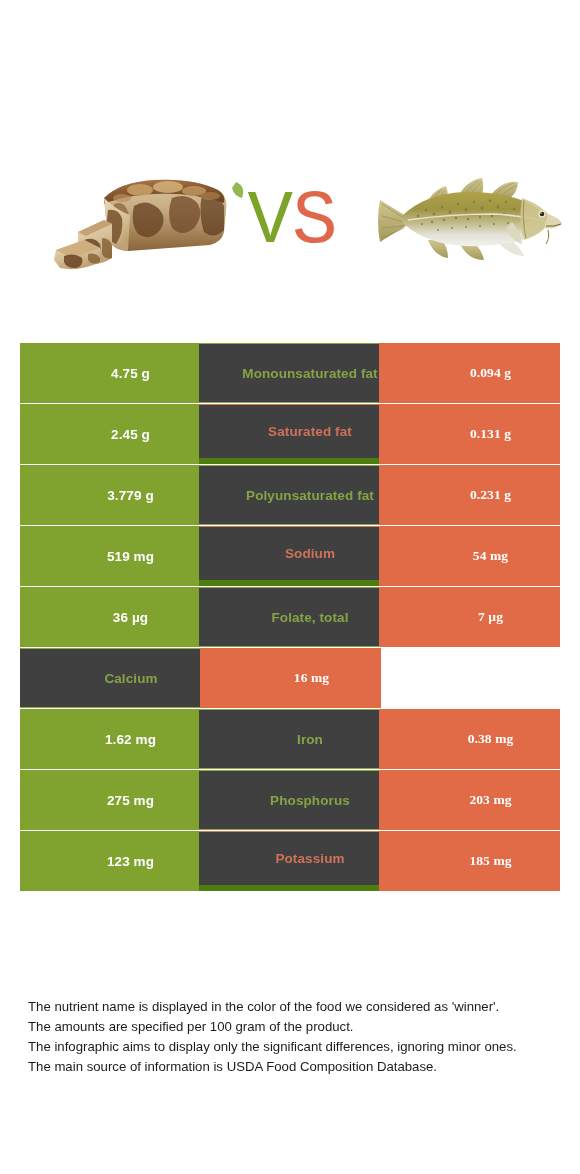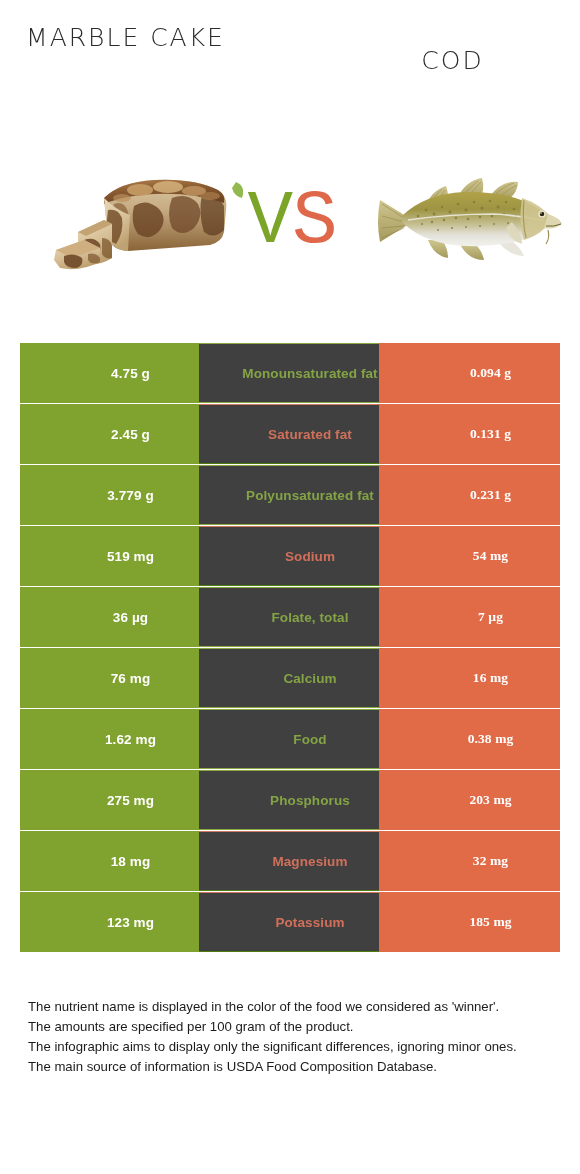--- a/index.html
+++ b/index.html
@@ -115,45 +115,41 @@
 
   .cell-right {
     width: 181px;
     background: #E26B47;
     color: #ffffff;
     font-family: Liberation Serif, serif;
   }
 
   
   .row.win-left  .cell-mid { border-top: 1px solid #8aa840; border-bottom: 1px solid #8aa840; color: #84A345; }
-  .row.win-right .cell-mid { border-top: 1px solid #d0785f; border-bottom: 1px solid #4d7c0f; color: #D0705A; }
+  .row.win-right .cell-mid { border-top: 1px solid #d0785f; border-bottom: 6px solid #4d7c0f; color: #D0705A; }
 
   
   .footer {
     position: absolute;
     left: 28px;
     top: 997px;
     width: 524px;
     text-align: left;
     font-family: Liberation Sans, sans-serif;
     font-size: 13.2px;
     line-height: 20px;
     color: #1c1c1c;
   }
   .footer p { margin: 0; }
 </style>
 </head>
 <body>
 
 <div class="page">
 
-  <div class="titles">
-    <div class="title title-left">Marble cake</div>
-    <div class="title title-right">Cod</div>
-  </div>
 
   <div class="hero">
 
     <div class="hero-img cake-wrap">
       <svg viewBox="0 0 205 125" width="205" height="125" aria-hidden="true">
         <defs>
           <linearGradient id="loafTop" x1="0" y1="0" x2="0.3" y2="1">
             <stop offset="0%" stop-color="#b07f4e"></stop>
             <stop offset="45%" stop-color="#8c5c33"></stop>
             <stop offset="100%" stop-color="#6d4423"></stop>
@@ -338,42 +334,36 @@
       <div class="cell cell-right">54 mg</div>
     </div>
 
     <div class="row win-left">
       <div class="cell cell-left">36 µg</div>
       <div class="cell cell-mid">Folate, total</div>
       <div class="cell cell-right">7 µg</div>
     </div>
 
     <div class="row win-left">
-      <div class="cell cell-left">76 mg</div>
       <div class="cell cell-mid">Calcium</div>
       <div class="cell cell-right">16 mg</div>
     </div>
 
     <div class="row win-left">
       <div class="cell cell-left">1.62 mg</div>
-      <div class="cell cell-mid">Food</div>
+      <div class="cell cell-mid">Iron</div>
       <div class="cell cell-right">0.38 mg</div>
     </div>
 
     <div class="row win-left">
       <div class="cell cell-left">275 mg</div>
       <div class="cell cell-mid">Phosphorus</div>
       <div class="cell cell-right">203 mg</div>
     </div>
 
-    <div class="row win-right">
-      <div class="cell cell-left">18 mg</div>
-      <div class="cell cell-mid">Magnesium</div>
-      <div class="cell cell-right">32 mg</div>
-    </div>
 
     <div class="row win-right">
       <div class="cell cell-left">123 mg</div>
       <div class="cell cell-mid">Potassium</div>
       <div class="cell cell-right">185 mg</div>
     </div>
 
   </div>
 
   <div class="footer">

